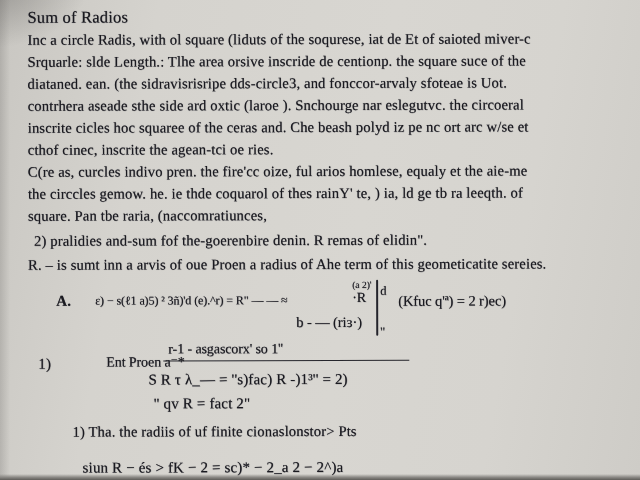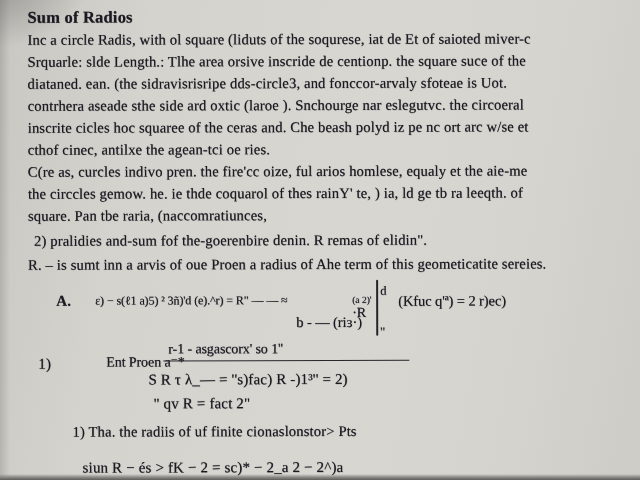--- a/index.html
+++ b/index.html
@@ -14,25 +14,25 @@
       radial-gradient(140px 90px at -10px -15px, rgba(70,68,66,.38), rgba(70,68,66,0) 70%),
       linear-gradient(100deg,#c9c7c2 0%, #d5d3ce 22%, #d8d6d1 55%, #d6d4cf 78%, #ceccc7 100%);
   }
   .sheet{
     position:absolute;inset:0;
     transform:rotate(-0.15deg);
     color:#1a1a20;
     text-shadow:0 0 .7px rgba(25,25,35,.5), .4px .4px .6px rgba(25,25,35,.25);
   }
   .ln{position:absolute;white-space:nowrap;font-size:14.6px;letter-spacing:.15px;}
-  .title{font-size:16.5px;font-weight:bold;letter-spacing:.2px;}
+  .title{font-size:16.5px;font-weight:normal;letter-spacing:.2px;}
   .math{font-size:12px;letter-spacing:-.1px;}
   .math-lg{font-size:15px;}
   .small{font-size:12.5px;}
-  .frac-col{position:absolute;display:flex;flex-direction:column;align-items:flex-start;line-height:1.05;margin-top:15px;}
+  .frac-col{position:absolute;display:flex;flex-direction:column;align-items:flex-start;line-height:1.05;}
   .frac-sup{font-size:9.5px;}
   .frac-base{font-size:14px;}
   .vbar{position:absolute;width:1.6px;background:#23232a;border-radius:1px;}
   .rule{position:absolute;height:0;border-top:1.6px solid #26262c;}
   .u{border-bottom:1.4px solid #26262c;padding-bottom:7px;}
   .bottom-edge{
     position:absolute;left:0;right:0;bottom:0;height:6px;
     background:linear-gradient(to bottom, rgba(120,118,114,0), #8a8884 55%, #5f5d59 100%);
   }
   .left-shade{
@@ -48,21 +48,21 @@
 
   <div class="sheet">
 
     <div class="ln title" style="left:28px;top:7px">Sum of Radios</div>
 
     <div class="ln" style="left:28px;top:31px">Inc a circle Radis, with ol square (liduts of the soqurese, iat de Et of saioted miver-c</div>
     <div class="ln" style="left:28px;top:53px">Srquarle: slde Length.: Tlhe area orsive inscride de centionp. the square suce of the</div>
     <div class="ln" style="left:28px;top:75px">diataned. ean. (the sidravisrisripe dds-circle3, and fonccor-arvaly sfoteae is Uot.</div>
     <div class="ln" style="left:28px;top:97px">contrhera aseade sthe side ard oxtic (laroe ). Snchourge nar eslegutvc. the circoeral</div>
     <div class="ln" style="left:28px;top:119px">inscrite cicles hoc squaree of the ceras and. Che beash polyd iz pe nc ort arc w/se et</div>
-    <div class="ln" style="left:28px;top:141px">cthof cinec, antilxe the agean-tci oe ries.</div>
+    <div class="ln" style="left:28px;top:141px">cthof cinec, inscrite the agean-tci oe ries.</div>
 
     <div class="ln" style="left:28px;top:163px">C(re as, curcles indivo pren. the fire'cc oize, ful arios homlese, equaly et the aie-me</div>
     <div class="ln" style="left:28px;top:185px">the circcles gemow. he. ie thde coquarol of thes rainY' te, ) ia, ld ge tb ra leeqth. of</div>
     <div class="ln" style="left:28px;top:207px">square. Pan tbe raria, (naccomratiunces,</div>
 
     <div class="ln" style="left:34px;top:232px">2) pralidies and-sum fof the-goerenbire denin. R remas of elidin".</div>
     <div class="ln" style="left:28px;top:256px">R. – is sumt inn a arvis of oue Proen a radius of Ahe term of this geometicatite sereies.</div>
 
     <div class="ln" style="left:56px;top:292px;font-weight:bold;font-size:15px">A.</div>
     <div class="ln math" style="left:95px;top:293px">ε) − s(ℓ1 a)5) ² 3ñ)'d (e).^r) = R" — — ≈</div>

